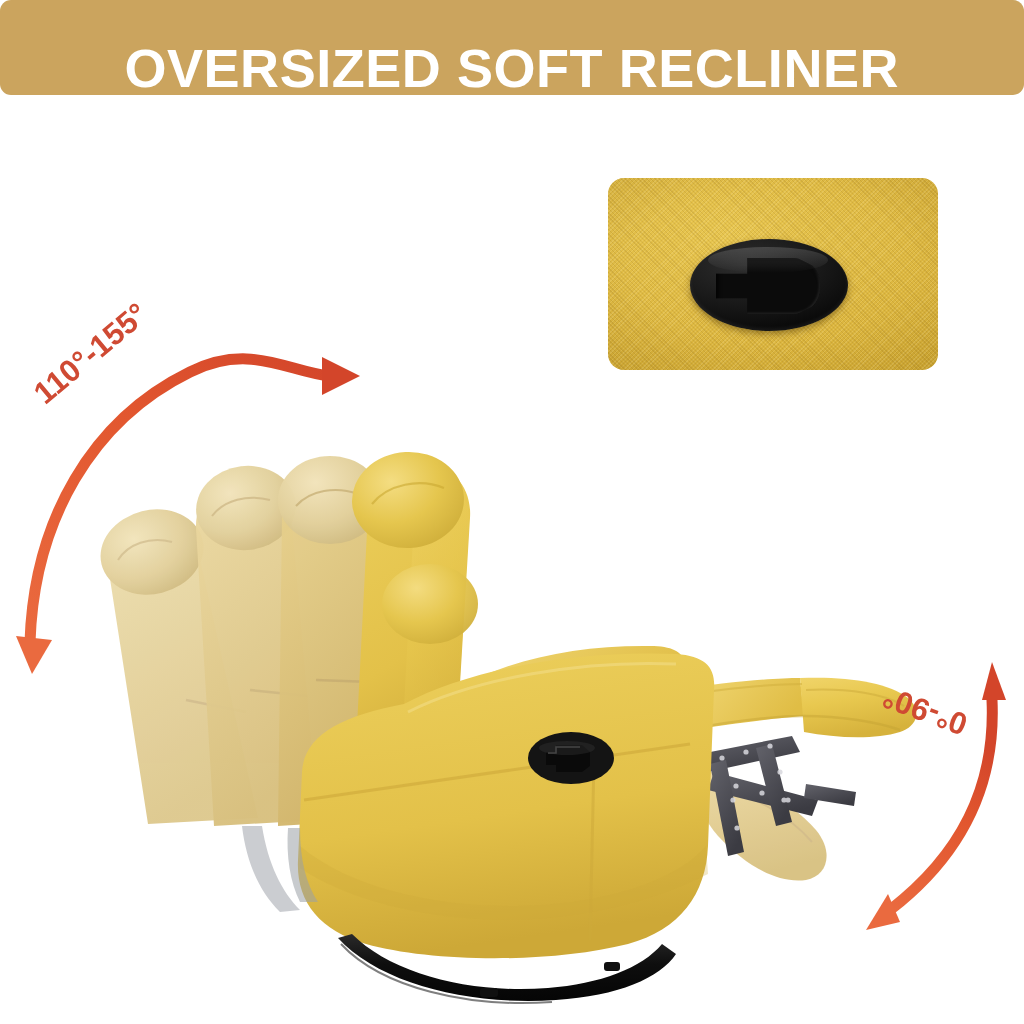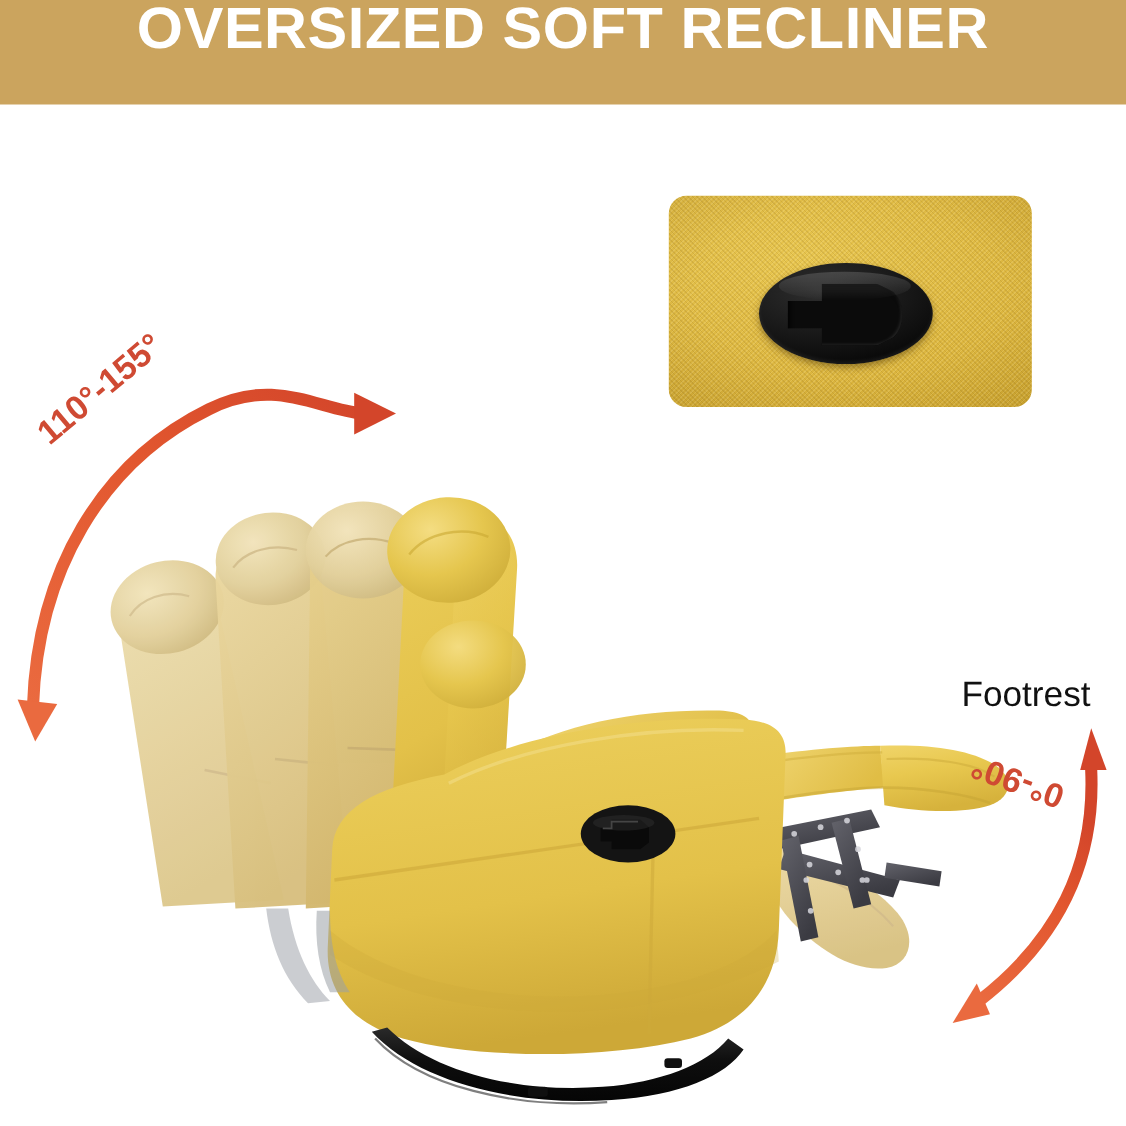--- a/index.html
+++ b/index.html
@@ -20,22 +20,23 @@
   }
 
   
   #header-band {
     position: absolute;
     left: 0; top: 0;
     width: 1024px;
     height: 95px;
     background: #cba45e;
     display: flex;
-    align-items: flex-start;
+    align-items: flex-end;
     justify-content: center;
+    border-radius: 11px;
   }
   #header-title {
     color: #ffffff;
     font-family: "Liberation Sans", sans-serif;
     font-weight: bold;
     font-size: 53px;
     letter-spacing: 0.5px;
     white-space: nowrap;
     line-height: 1;
     transform: scaleX(1.02);
@@ -361,21 +362,20 @@
       <path d="M890,910 C960,856 996,788 992,700" stroke="url(#gArcR)" stroke-width="11" fill="none" stroke-linecap="round"></path>
 
       <path d="M982,700 L992,662 L1006,700 Z" fill="#d3452a"></path>
 
       <path d="M866,930 L888,894 L900,922 Z" fill="#ea6a3f"></path>
     </g>
   </svg>
 
   <div id="angle-backrest">110°-155°</div>
 
-  <div id="label-footrest">Footrest</div>
   <div id="angle-footrest">0°-90°</div>
 
   <div id="inset-panel">
     <div id="inset-texture"></div>
     <div id="inset-handle">
       <div id="inset-handle-cut"></div>
       <div id="inset-handle-gloss"></div>
     </div>
     <div id="inset-vignette"></div>
   </div>

